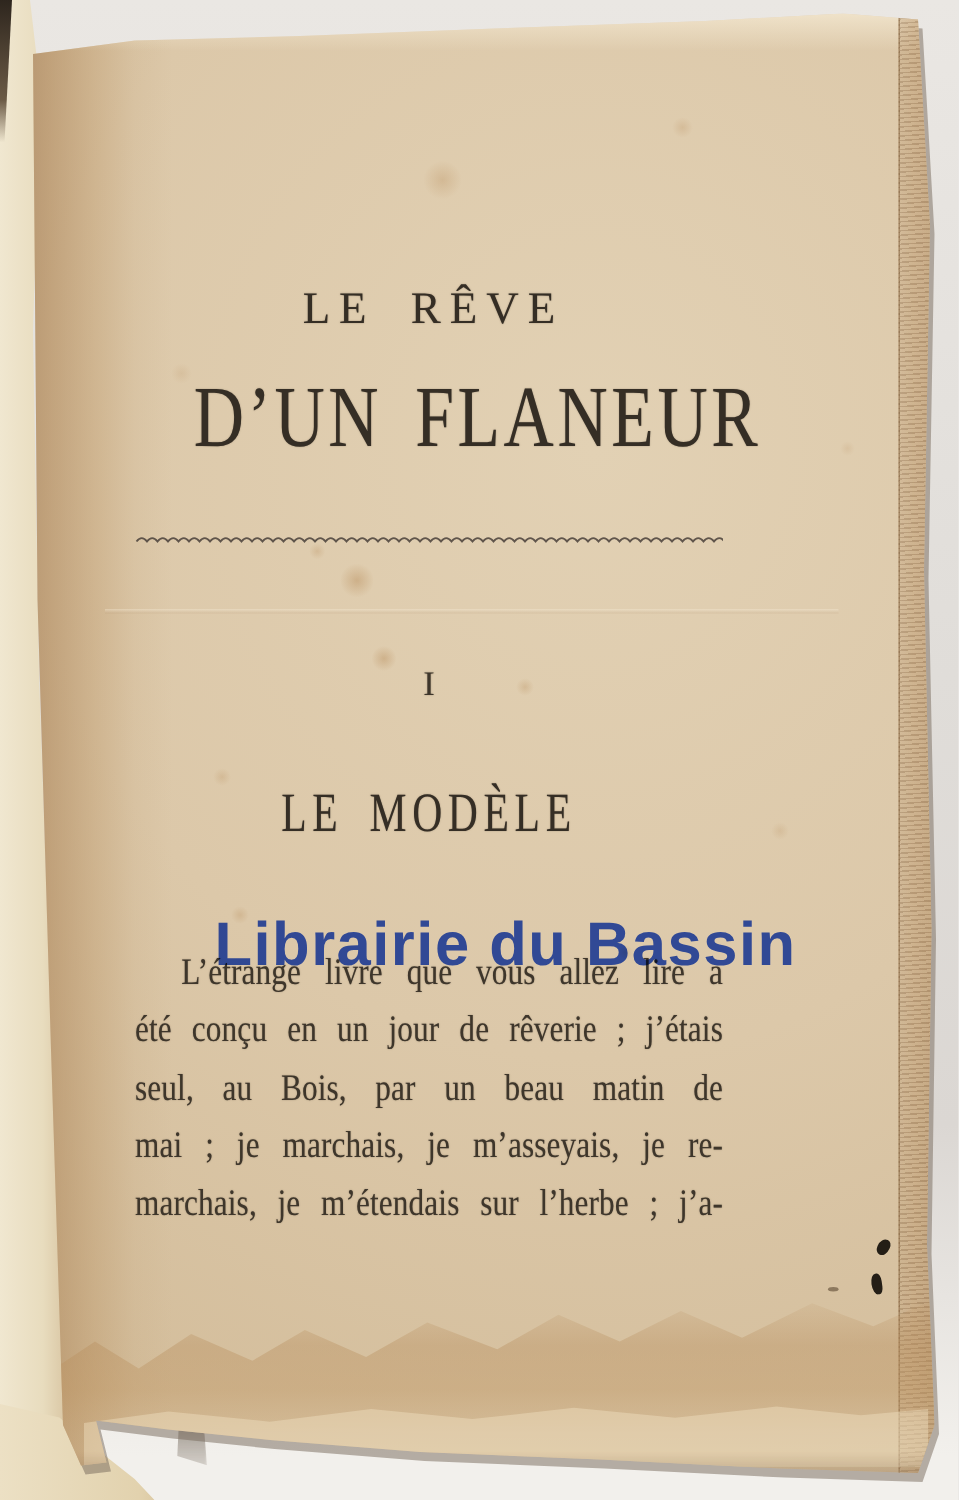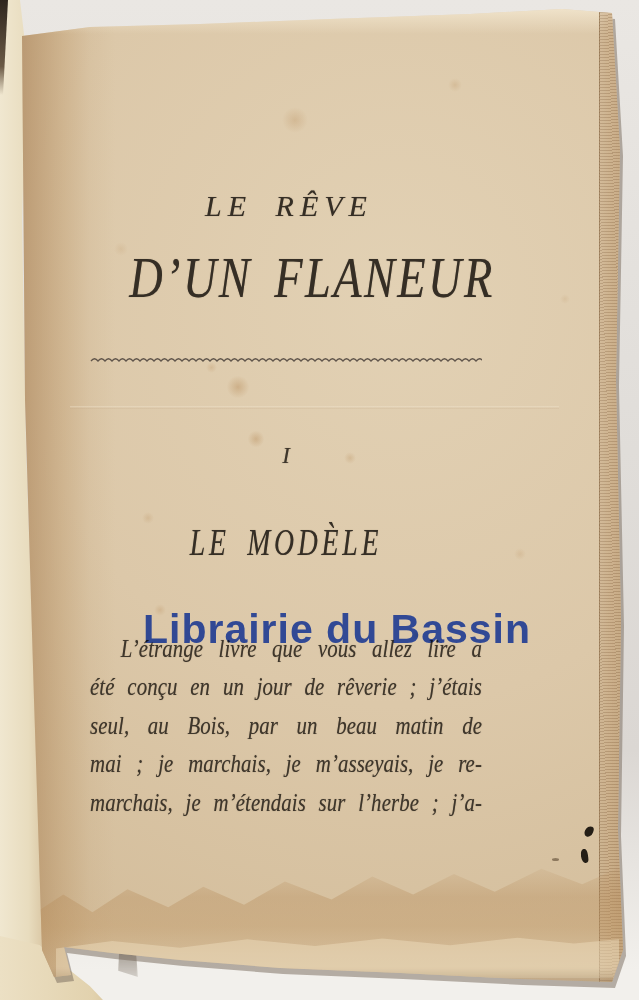--- a/index.html
+++ b/index.html
@@ -28,21 +28,21 @@
     background:linear-gradient(90deg,#ece0c4,#e2d2ae 70%,#d0b98f);
     clip-path:polygon(0 0,30% 14%,52% 52%,68% 78%,78% 100%,0 100%);}
   .notch-shadow{position:absolute;left:116px;top:902px;width:22px;height:78px;
     background:linear-gradient(180deg,rgba(62,46,30,0) 0%,rgba(62,46,30,.55) 45%,rgba(62,46,30,.15) 100%);
     clip-path:polygon(25% 0,75% 8%,100% 96%,10% 88%);filter:blur(1px);}
 
   .page-shadow{position:absolute;inset:0;clip-path:var(--page-poly);
     transform:translate(3px,6px);background:rgba(118,104,90,.5);filter:blur(4px);}
 
   .page{position:absolute;inset:0;clip-path:var(--page-poly);
-    background:radial-gradient(130% 90% at 62% 30%,#e2d1b4 0%,#dcc8a9 45%,#d4be9c 78%,#c9ae87 100%);font-style:italic;}
+    background:radial-gradient(130% 90% at 62% 30%,#e2d1b4 0%,#dcc8a9 45%,#d4be9c 78%,#c9ae87 100%);}
 
   .edge-highlight{position:absolute;left:30px;right:10px;top:8px;height:26px;
     background:linear-gradient(180deg,rgba(248,238,216,.7),rgba(248,238,216,0));}
   .gutter{position:absolute;left:0;top:0;bottom:0;width:115px;
     background:linear-gradient(90deg,rgba(141,99,59,.58) 0%,rgba(166,124,78,.5) 28%,
       rgba(184,146,99,.36) 55%,rgba(198,168,128,.18) 78%,rgba(198,168,128,0) 100%);}
   .fore-edge{position:absolute;top:0;bottom:0;left:599px;width:26px;
     border-left:1px solid rgba(110,80,50,.35);
     background:
       repeating-linear-gradient(176deg,rgba(120,85,50,.22) 0 1px,rgba(224,199,162,.22) 1px 3px),

